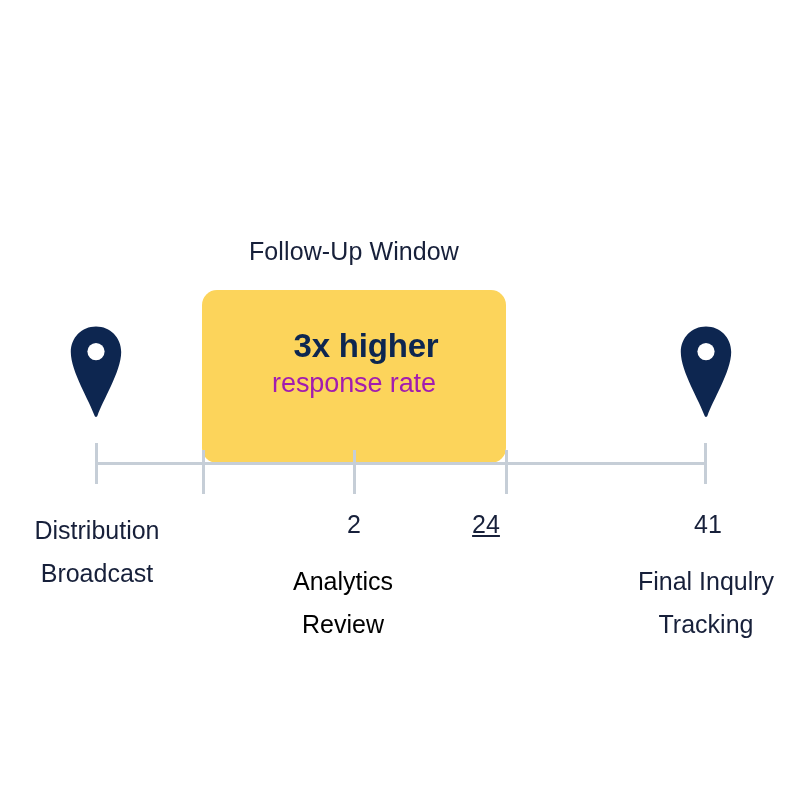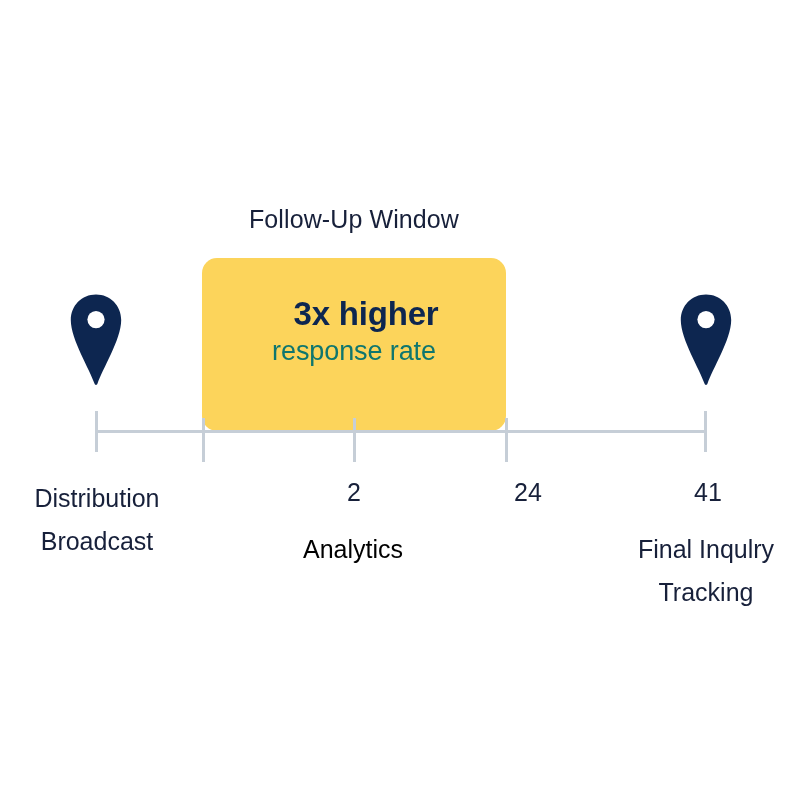--- a/index.html
+++ b/index.html
@@ -13,20 +13,21 @@
     overflow: hidden;
     font-family: "Liberation Sans", sans-serif;
     -webkit-font-smoothing: antialiased;
   }
 
   #infographic {
     position: relative;
     width: 800px;
     height: 577px;
     background: #ffffff;
+    margin-top: 32px;
   }
 
   
   .band-title {
     position: absolute;
     left: 202px;
     top: 205px;
     width: 304px;
     text-align: center;
     font-size: 25px;
@@ -59,21 +60,21 @@
     font-weight: 700;
     color: #0d2650;
     line-height: 1.12;
     letter-spacing: -0.2px;
     padding-left: 24px;
   }
   .band-subline {
     margin-top: 3px;
     font-size: 27px;
     font-weight: 400;
-    color: #0f766e;
+    color: #a21caf;
     line-height: 1.15;
     letter-spacing: -0.1px;
   }
 
   
   .pin {
     position: absolute;
     width: 52px;
     height: 92px;
   }
@@ -155,30 +156,31 @@
 
   <div class="axis-line"></div>
 
   <div class="tick tick-end" style="left:95px;"></div>
   <div class="tick tick-mid" style="left:202px;"></div>
   <div class="tick tick-mid" style="left:353px;"></div>
   <div class="tick tick-mid" style="left:505px;"></div>
   <div class="tick tick-end" style="left:704px;"></div>
 
   <div class="tick-value" style="left:354px;">2</div>
-  <div class="tick-value" style="left:528px;">24</div>
+  <div class="tick-value" style="left:486px;text-decoration:underline;">24</div>
   <div class="tick-value" style="left:708px;">41</div>
 
   <div class="stage-label" style="left:97px; top:477px;">
     <span class="line">Distribution</span>
     <span class="line">Broadcast</span>
   </div>
 
-  <div class="stage-label emphasis" style="left:353px; top:528px;">
+  <div class="stage-label emphasis" style="left:343px; top:528px;">
     <span class="line">Analytics</span>
+    <span class="line">Review</span>
   </div>
 
   <div class="stage-label" style="left:706px; top:528px;">
     <span class="line">Final Inqulry</span>
     <span class="line">Tracking</span>
   </div>
 
 </div>
 
 </body></html>

